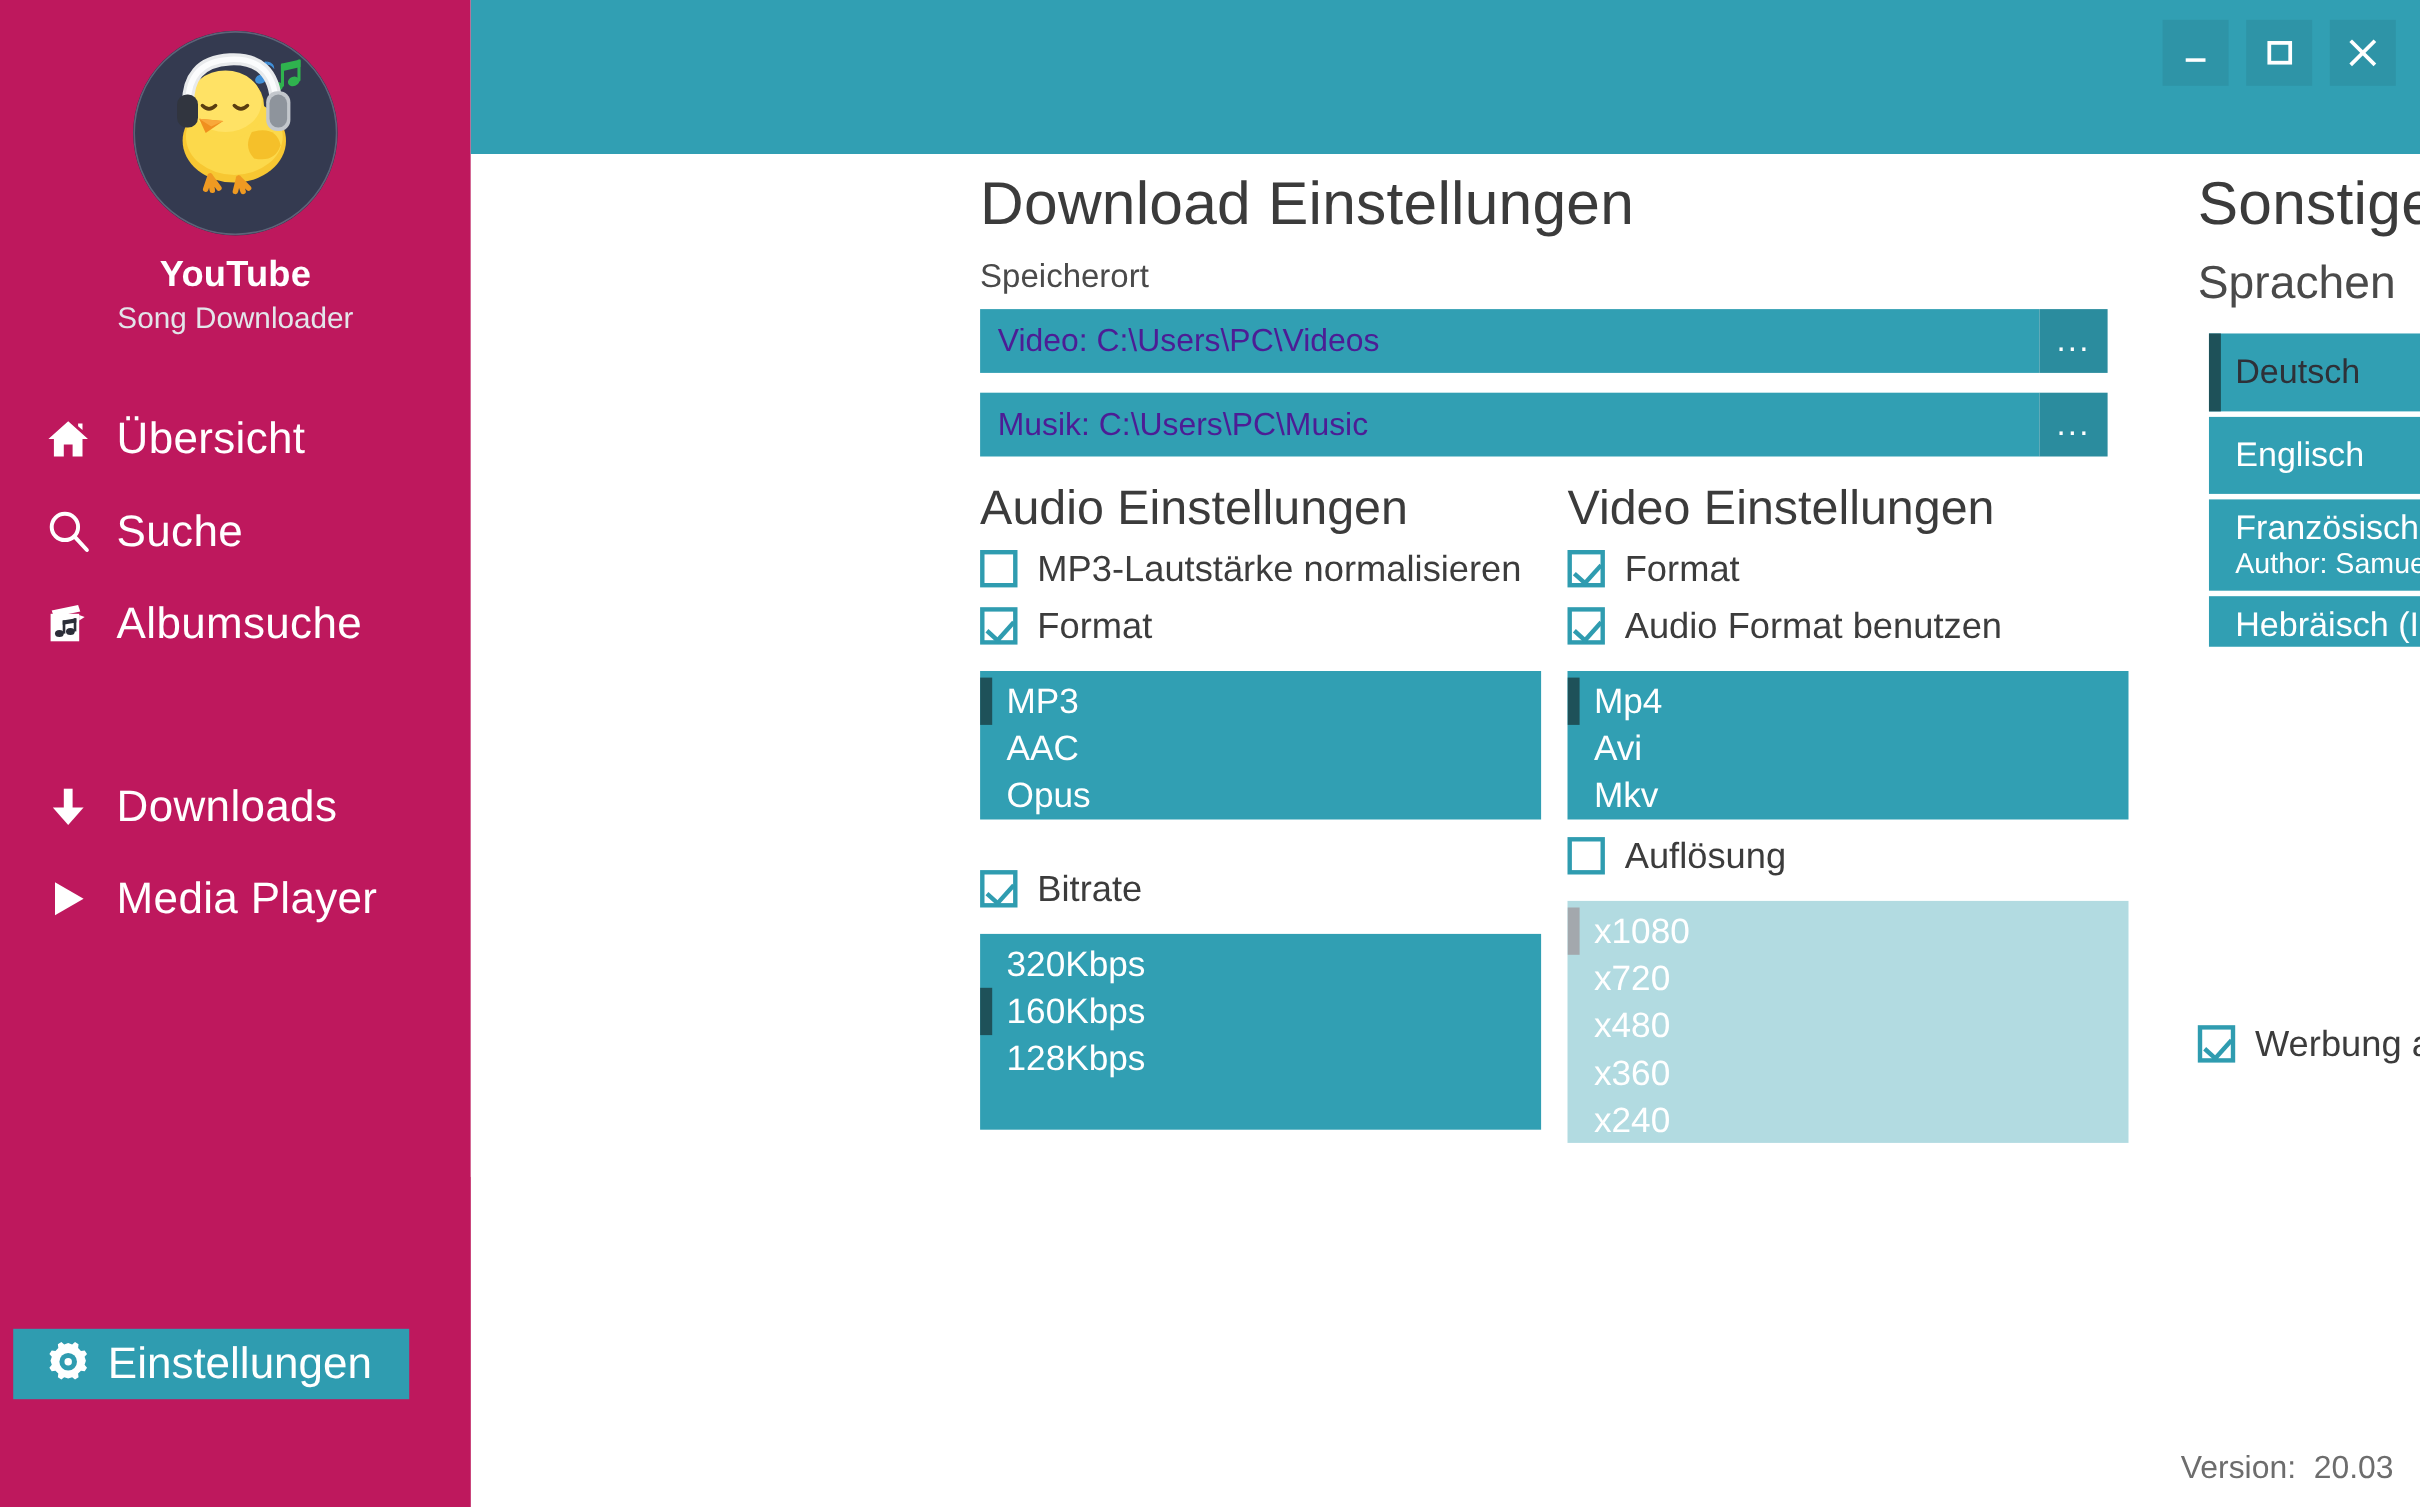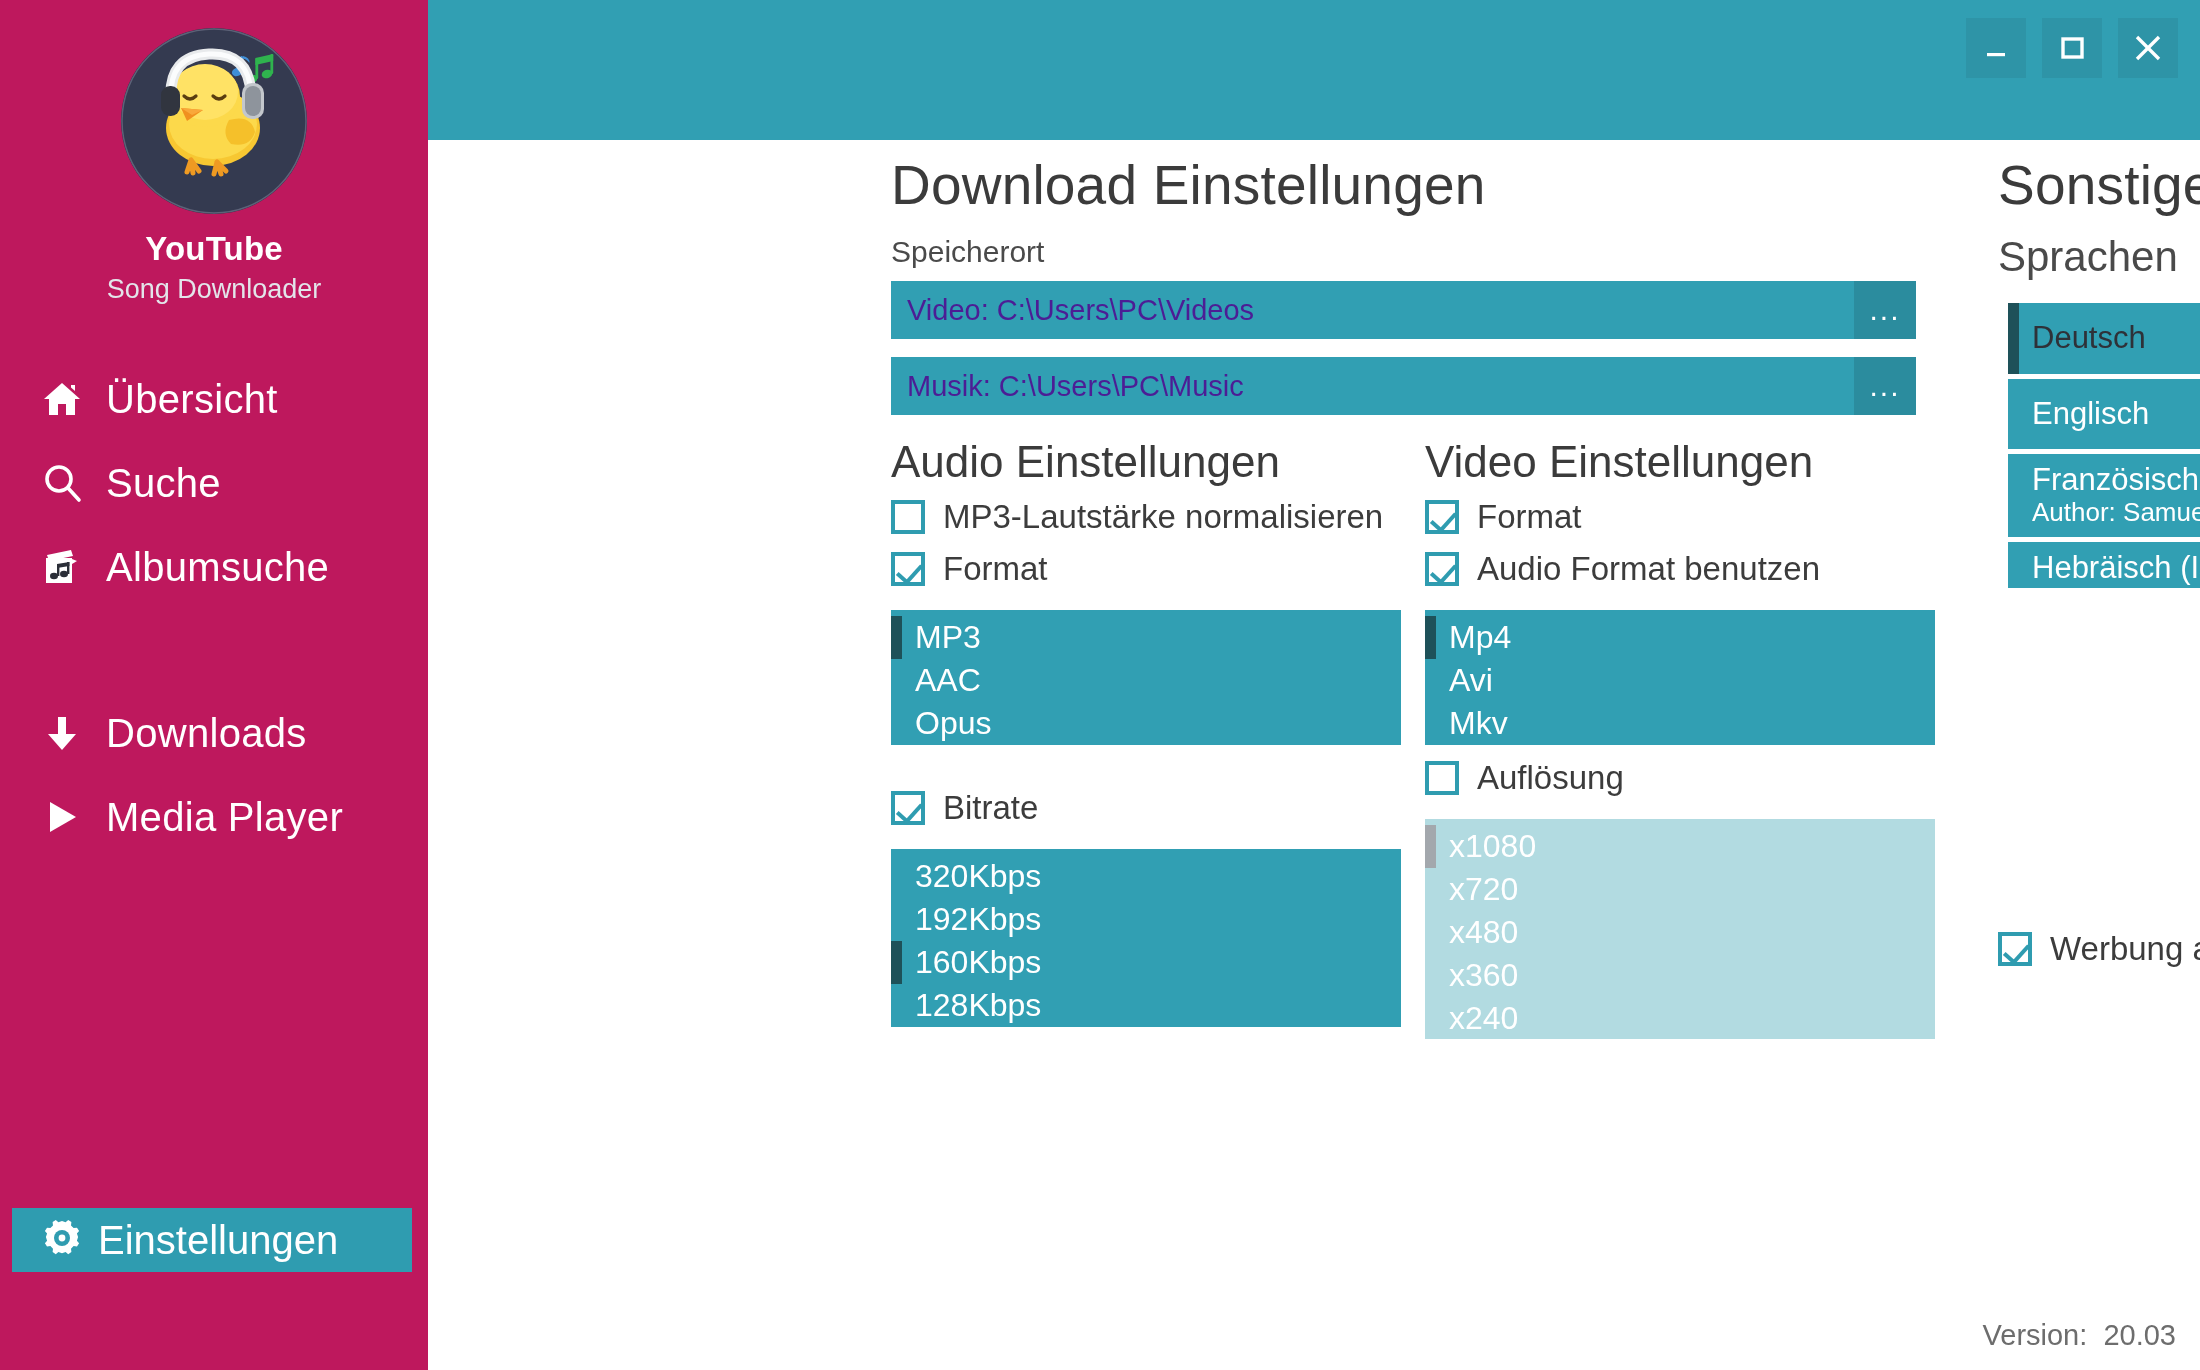--- a/index.html
+++ b/index.html
@@ -75,21 +75,21 @@
     letter-spacing: .3px;
     margin-left: 12px;
     white-space: nowrap;
   }
   .nav-gap { height: 82px; }
 
   .settings-btn {
     position: absolute;
     left: 12px;
     top: 1208px;
-    width: 400px;
+    width: 360px;
     height: 64px;
     background: #2f9cb0;
     display: flex;
     align-items: center;
     padding-left: 30px;
     cursor: pointer;
   }
   .settings-btn .nav-label {
     font-size: 40px;
     font-weight: 300;
@@ -523,21 +523,20 @@
 
             </div>
 
             <div class="chk-row" style="margin-top:44px;">
               <span class="chk checked"></span>
               <span class="chk-label">Bitrate</span>
             </div>
 
             <div class="listbox" style="height:178px;">
               <div class="opt">320Kbps</div>
-              <div class="opt">192Kbps</div>
               <div class="opt sel">160Kbps</div>
               <div class="opt">128Kbps</div>
 
             </div>
           </div>
 
           <div class="gcol">
             <h2 class="section-h2">Video Einstellungen</h2>
 
             <div class="chk-row">

